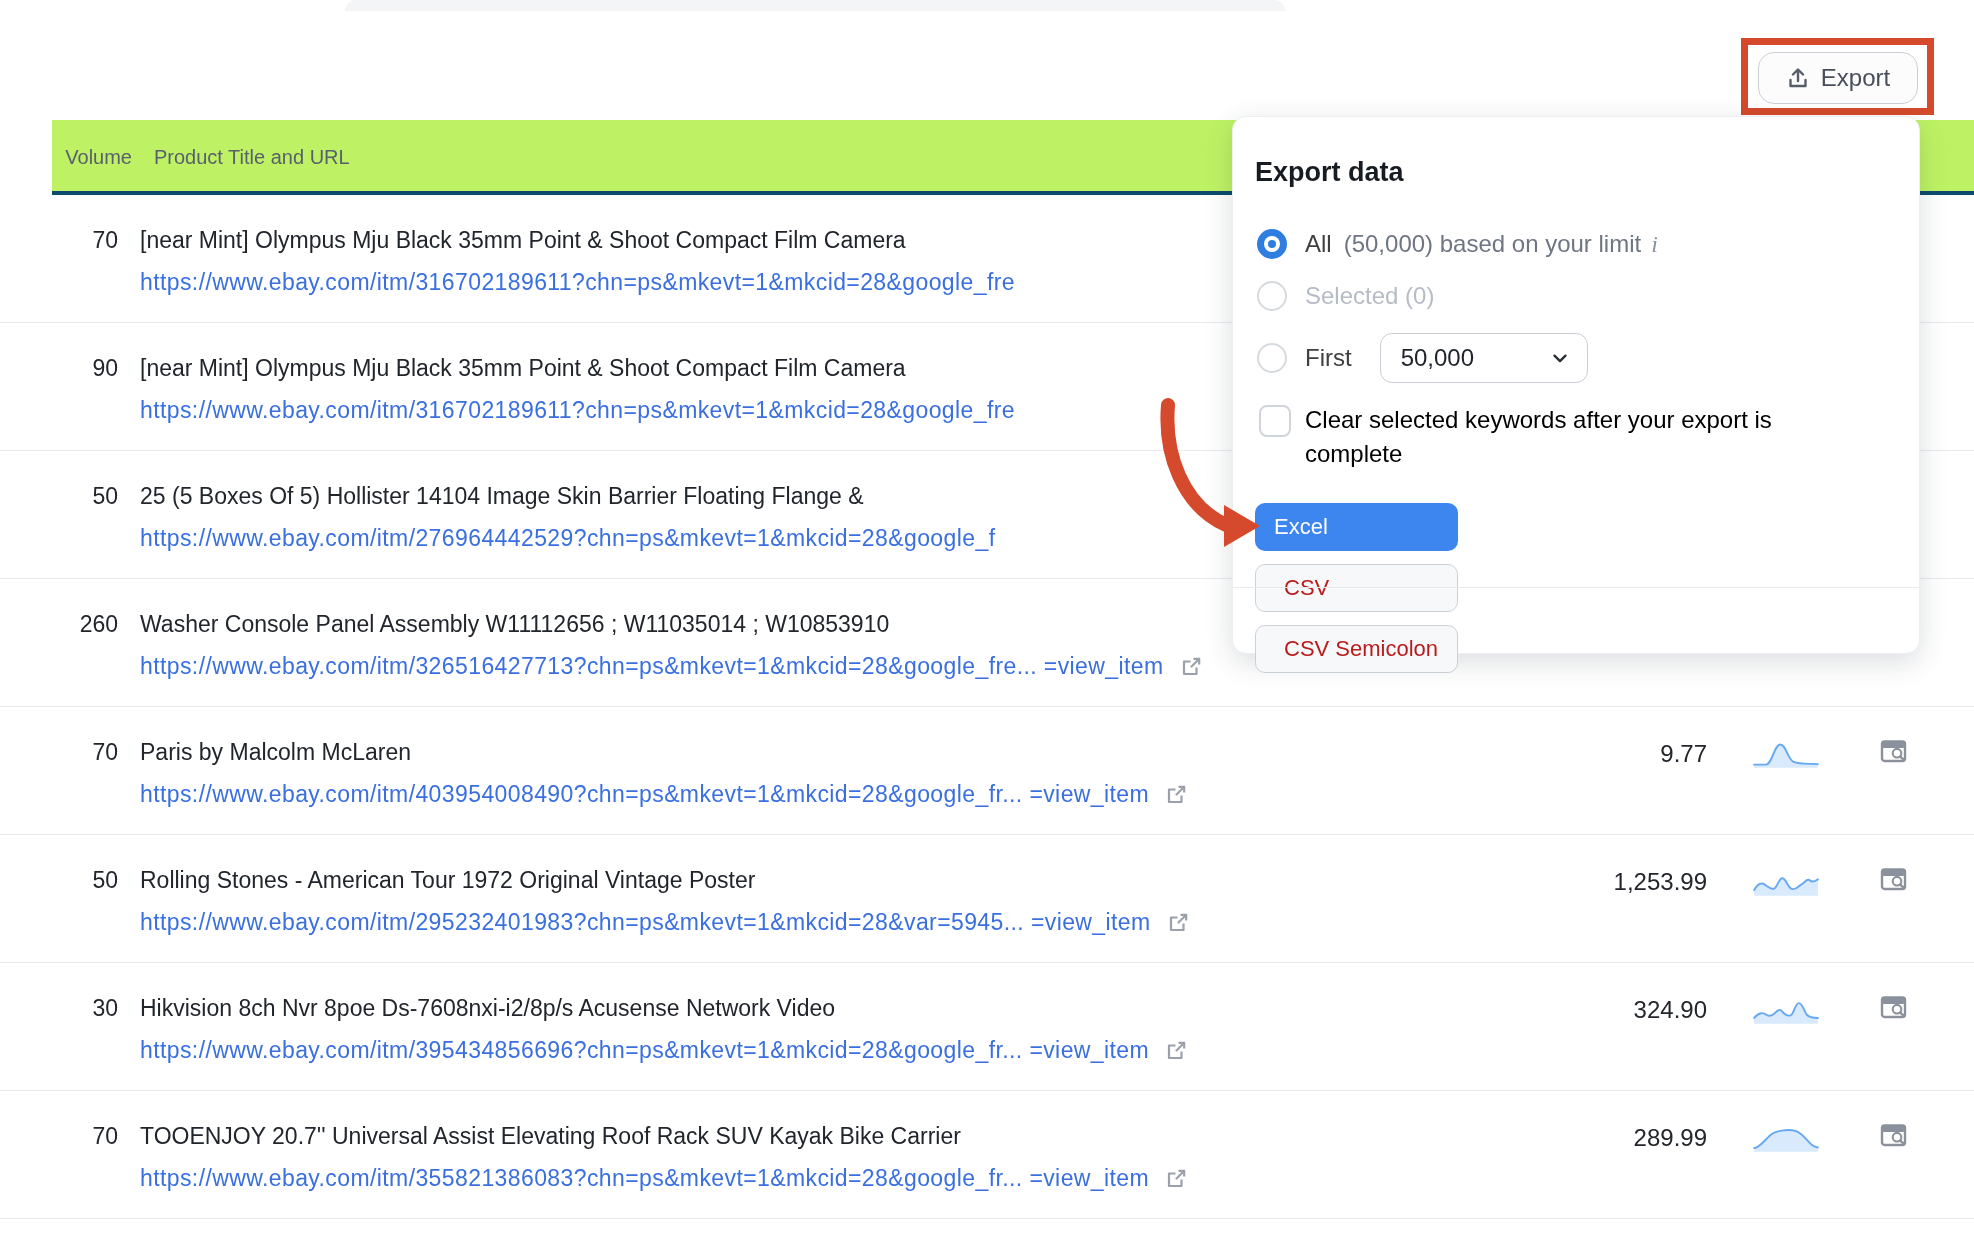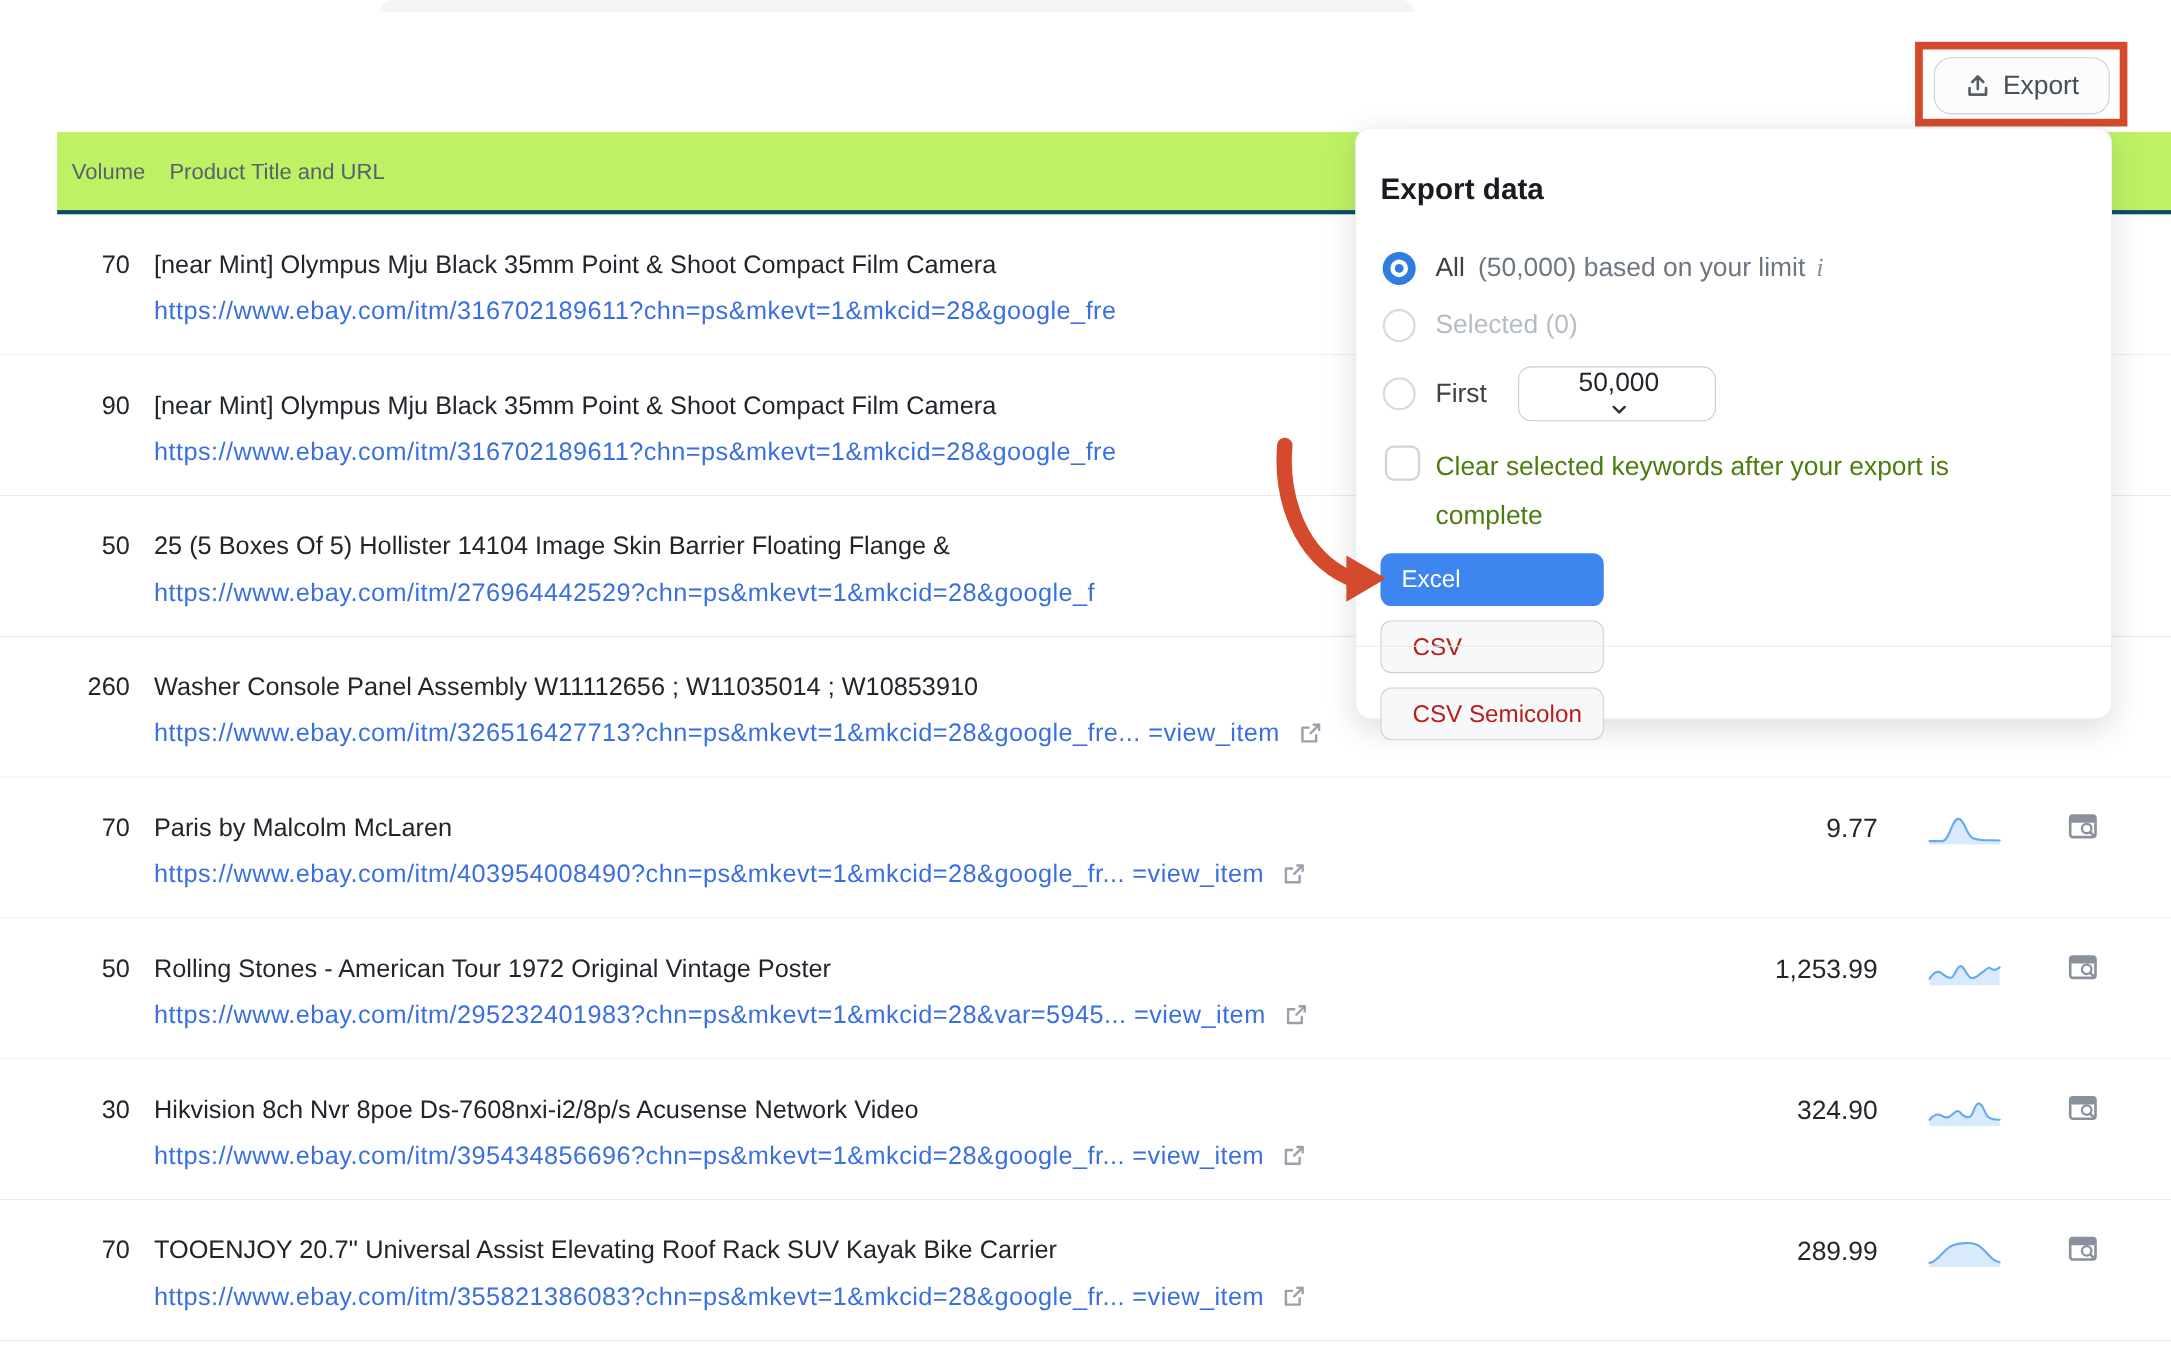--- a/index.html
+++ b/index.html
@@ -45,28 +45,28 @@
   .radio { width:30px; height:30px; border-radius:50%; border:2px solid #d6dade; background:#fff; flex:none; }
   .radio.checked { border:none; background:#2f7de1; display:flex; align-items:center; justify-content:center; }
   .radio.checked .ring { width:16px; height:16px; border-radius:50%; background:#fff;
     display:flex; align-items:center; justify-content:center; }
   .radio.checked .core { width:8px; height:8px; border-radius:50%; background:#2f7de1; }
   .opt-label { margin-left:18px; font-size:24px; color:#404040; }
   .opt-detail { margin-left:12px; font-size:24px; color:#6e7684; }
   .opt-disabled { margin-left:18px; font-size:24px; color:#b6bcc6; }
   .info-i { margin-left:10px; font-family:"Liberation Serif", serif; font-style:italic;
     font-size:24px; color:#8b92a0; }
-  .dropdown { margin-left:28px; width:180px; height:50px; border:1.5px solid #c9ced6;
+  .dropdown { margin-left:28px; width:208px; height:50px; border:1.5px solid #c9ced6;
     border-radius:12px; background:#fff; display:flex; align-items:center;
-    padding:0 16px 0 20px; cursor:pointer;flex-direction:column; }
+    padding:0 16px 0 20px; cursor:pointer; }
   .dd-value { font-size:24px; color:#1f242c; flex:1; }
   .checkbox { position:absolute; left:26px; top:288px; width:32px; height:32px;
     border:2px solid #d0d5db; border-radius:8px; background:#fff; }
   .cb-label { position:absolute; left:72px; top:286px; width:520px; font-size:24px;
-    line-height:44px; color:#4d7c0f; }
+    line-height:34px; color:#000000; }
   .fmt-row { position:absolute; left:22px; top:386px; display:flex; gap:13px;flex-direction:column; }
   .fmt-btn { height:48px; border-radius:10px; font-size:22px; display:flex; align-items:center;
     padding:0 19px; cursor:pointer; }
   .fmt-primary { background:#3d86ef; color:#ffffff; border:none; }
   .fmt-secondary { background:#f7f8f9; color:#b91c1c; border:1.5px solid #ccd1d8;padding-left:28px; }
   .popup-sep { position:absolute; left:0; top:470px; width:100%; border-top:1px solid #e8eaee; }
   .popup-footer { position:absolute; left:22px; top:492px; font-size:24px; color:#23272e; }
   .footer-link { color:#3a6fe0; text-decoration:underline; cursor:pointer; margin-left:7px; }
 
   .arrow-overlay { position:absolute; left:1100px; top:395px; z-index:30; pointer-events:none; }

